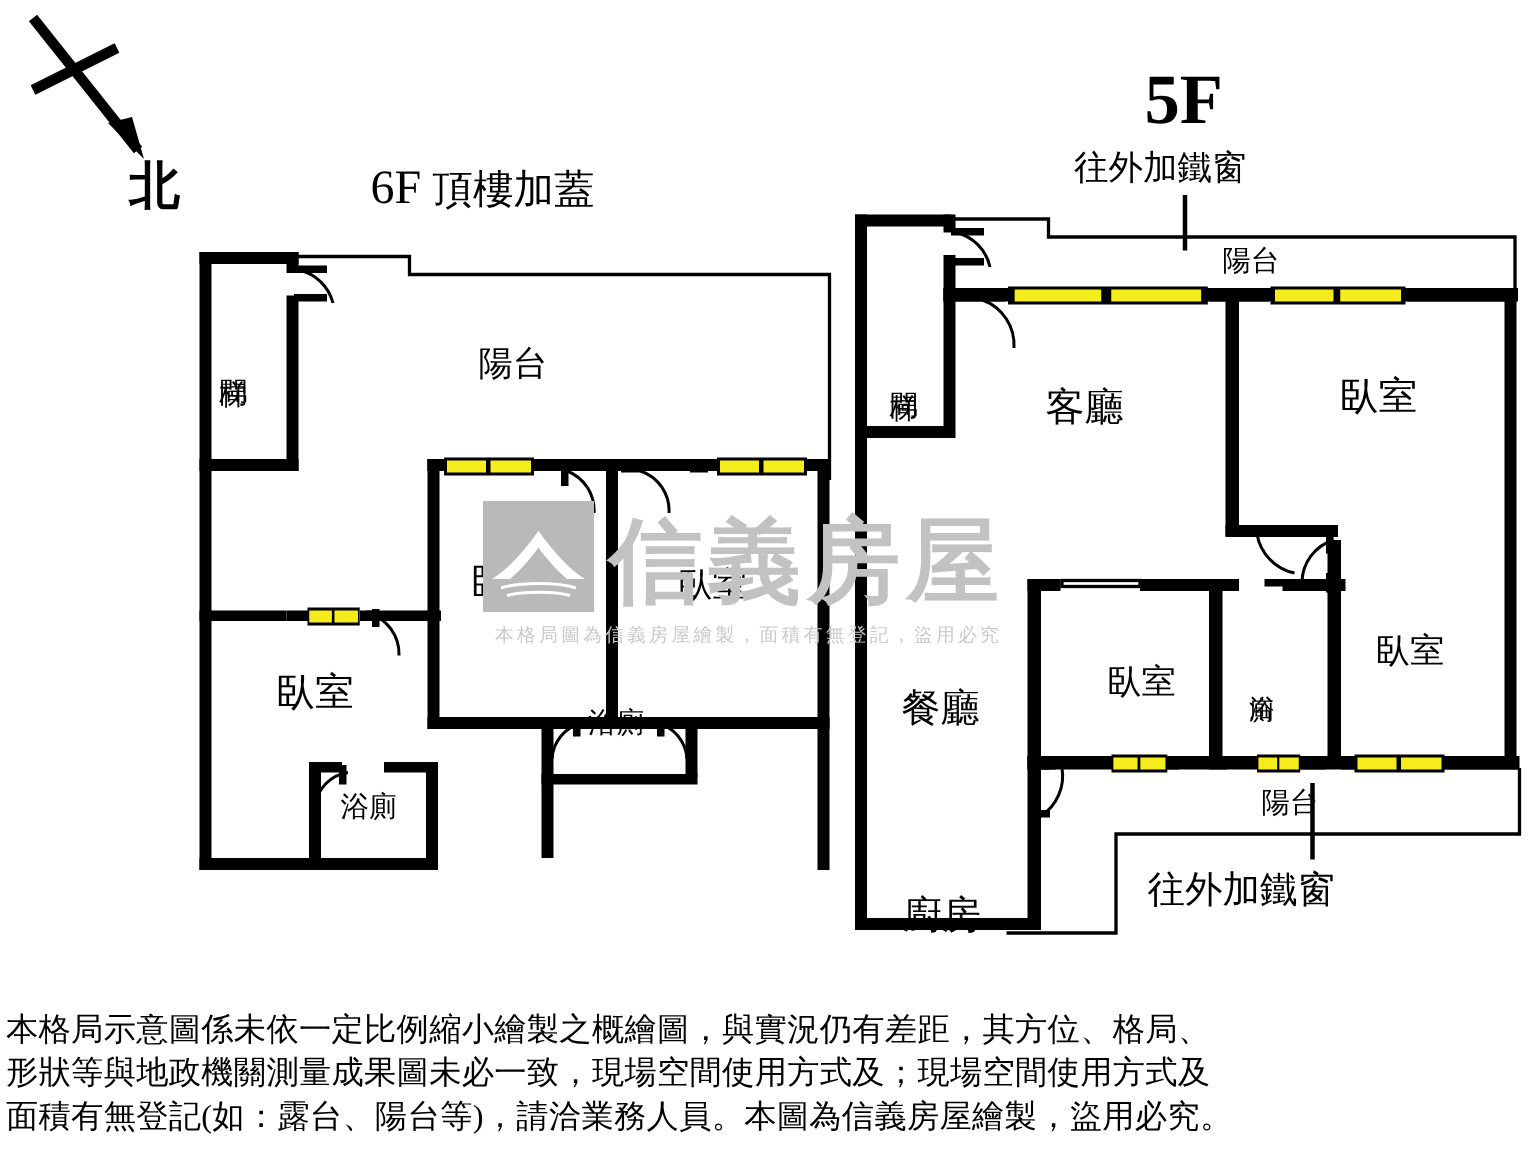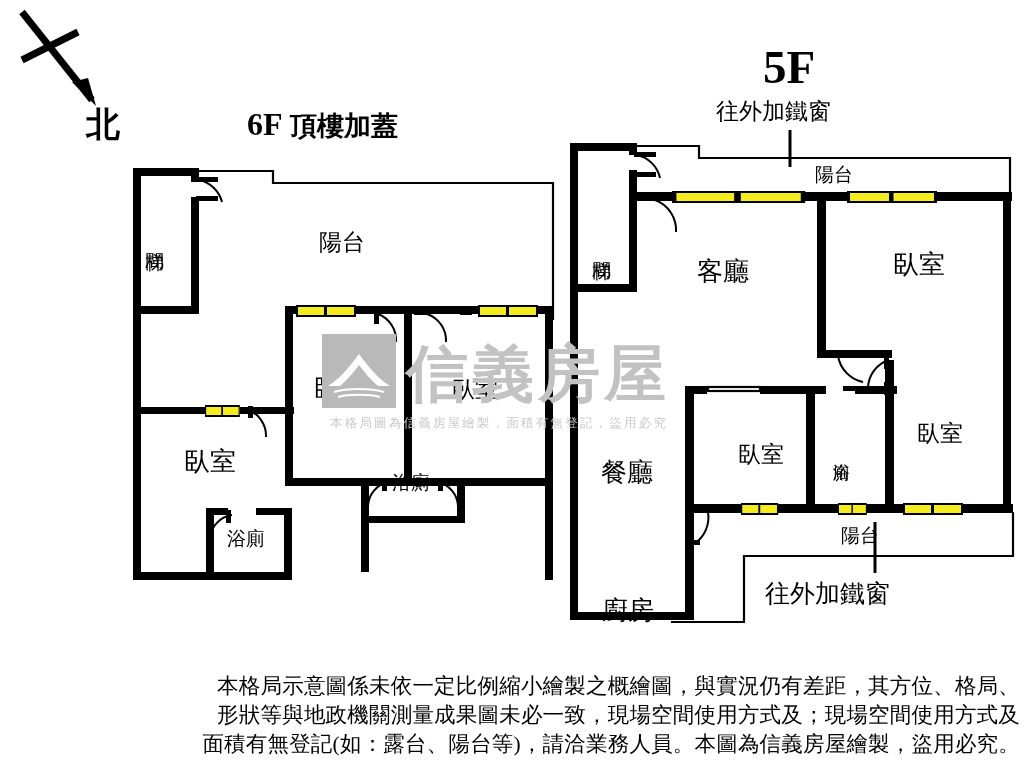--- a/index.html
+++ b/index.html
@@ -7,21 +7,21 @@
     width:1024px;height:768px;overflow:hidden;position:relative;
     font-family:"Liberation Serif","DejaVu Serif",serif;
     color:#000;
   }
   #stage{position:absolute;left:0;top:0;width:1024px;height:768px;}
   svg.plan{position:absolute;left:0;top:0;width:1024px;height:768px;}
 
   
   .lbl{position:absolute;white-space:nowrap;line-height:1;}
   .north-label{left:86px;top:108px;font-size:34px;font-weight:700;}
-  .title-6f{left:247px;top:108px;font-size:30px;font-weight:700;}
+  .title-6f{left:247px;top:108px;font-size:30px;font-weight:400;}
   .title-6f .num{font-size:32px;}
   .title-6f .sub{font-size:27px;}
   .title-5f{left:763px;top:44px;font-size:47px;font-weight:700;}
   .note-5f-top{left:716px;top:100px;font-size:23px;}
   .note-5f-bot{left:765px;top:581px;font-size:25px;}
 
   .room{position:absolute;white-space:nowrap;line-height:1.02;text-align:left;}
   .r-lg{font-size:26px;}
   .r-md{font-size:23px;}
   .r-sm{font-size:19px;}
@@ -33,21 +33,21 @@
   #wm .wmlogo{position:absolute;left:0;top:0;width:74px;height:74px;background:#b9b9b9;}
   #wm .wmtext{position:absolute;left:84px;top:-2px;font-size:62px;color:#c2c2c2;
     letter-spacing:4px;font-weight:700;white-space:nowrap;
     font-family:"DejaVu Sans","Liberation Sans",sans-serif;}
   #wmline{position:absolute;left:330px;top:415px;font-size:12.5px;color:#c9c9c9;
      letter-spacing:2.2px;white-space:nowrap;
      font-family:"DejaVu Sans","Liberation Sans",sans-serif;}
 
   
   #disclaimer{position:absolute;left:4px;top:672px;width:1016px;
-     font-size:21.5px;line-height:1.35;letter-spacing:.2px;text-align:right;}
+     font-size:21.5px;line-height:1.35;letter-spacing:.2px;}
   #disclaimer p{margin:0;}
 </style>
 </head>
 <body>
 
 <div id="stage">
 
   <svg class="plan" viewBox="0 0 1024 768">
     <defs>
 

